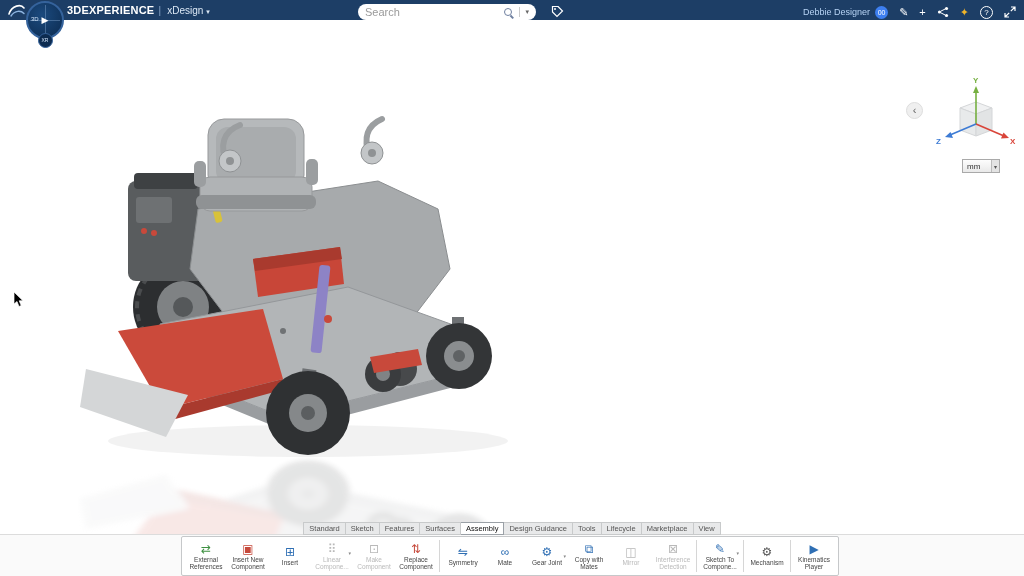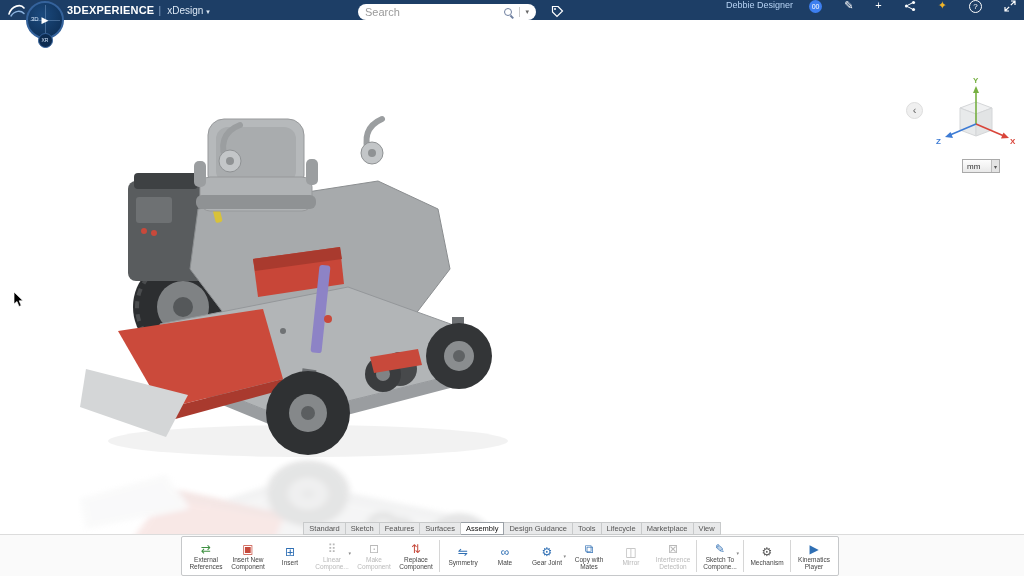--- a/index.html
+++ b/index.html
@@ -15,21 +15,21 @@
 .app-name{color:#dce8f5;font-size:10px}
 .app-caret{color:#dce8f5;font-size:7px;margin-left:3px}
 .search-wrap{position:absolute;left:358px;top:4px;width:178px;height:16px;background:#fff;border-radius:8px;display:flex;align-items:center;padding:0 7px}
 .search-input{flex:1;border:none;outline:none;font-size:11px;color:#333;background:transparent;min-width:0}
 .search-input::placeholder{color:#9a9a9a}
 .mag{width:8px;height:8px;border:1.5px solid #6f80a0;border-radius:50%;position:relative;margin-right:7px;flex:0 0 auto}
 .mag::after{content:"";position:absolute;width:4px;height:1.5px;background:#6f80a0;transform:rotate(45deg);right:-3px;bottom:-2px}
 .search-div{width:1px;height:10px;background:#ccc;margin-right:5px}
 .search-caret{font-size:7px;color:#666}
 .tag-btn{position:absolute;left:551px;top:5px;cursor:pointer}
-.right-cluster{position:absolute;right:8px;top:0;height:24px;display:flex;align-items:flex-start;gap:22px}
+.right-cluster{position:absolute;right:8px;top:0;height:24px;display:flex;align-items:center;gap:11px}
 .user-name{color:#b7d3f4;font-size:9px;white-space:nowrap}
 .user-badge{width:13px;height:13px;border-radius:50%;background:#3d7ff0;color:#fff;font-size:7px;display:flex;align-items:center;justify-content:center;margin-left:-6px}
 .tb-icon{color:#fff;font-size:11px;line-height:1;cursor:pointer}
 .swym{color:#f0b429}
 .help-circle{width:13px;height:13px;border-radius:50%;border:1px solid #fff;color:#fff;font-size:8px;display:flex;align-items:center;justify-content:center;cursor:pointer}
 
 
 .compass{position:absolute;left:24px;top:1px;z-index:20;width:42px;text-align:center;cursor:pointer}
 .compass-circle{width:38px;height:38px;border-radius:50%;background:radial-gradient(circle at 40% 35%,#1b4a7e,#0c2b50);border:2px solid #35639c;position:relative;margin:0 auto}
 .compass-circle::before{content:"";position:absolute;left:50%;top:2px;bottom:2px;width:1px;background:rgba(160,195,235,.35)}

